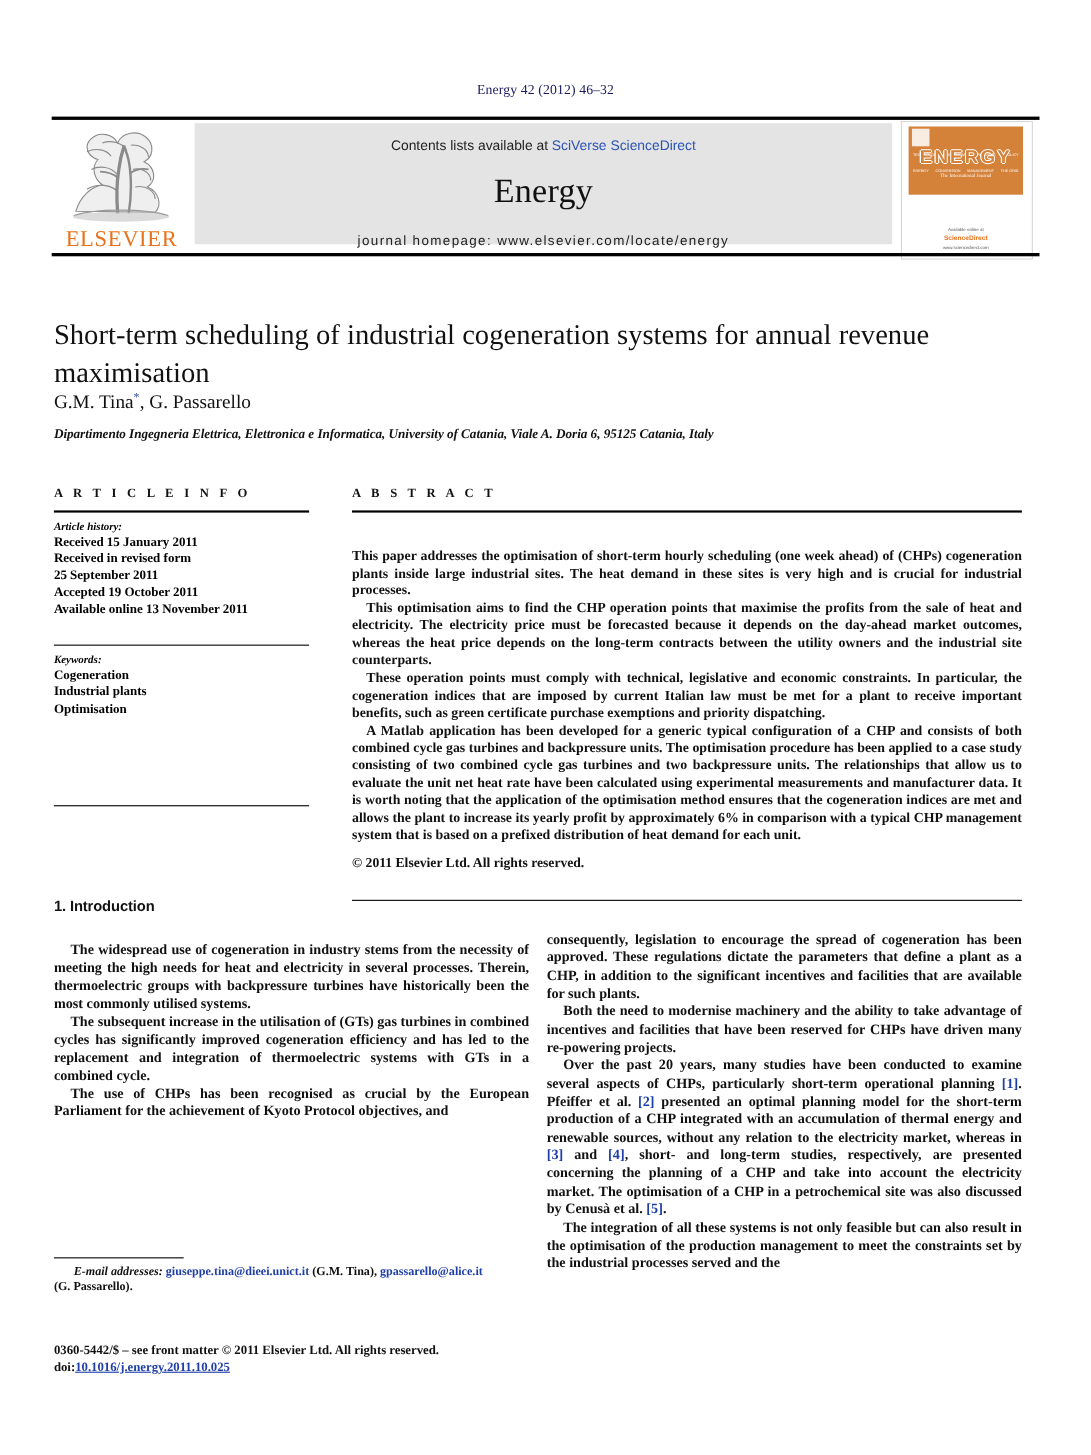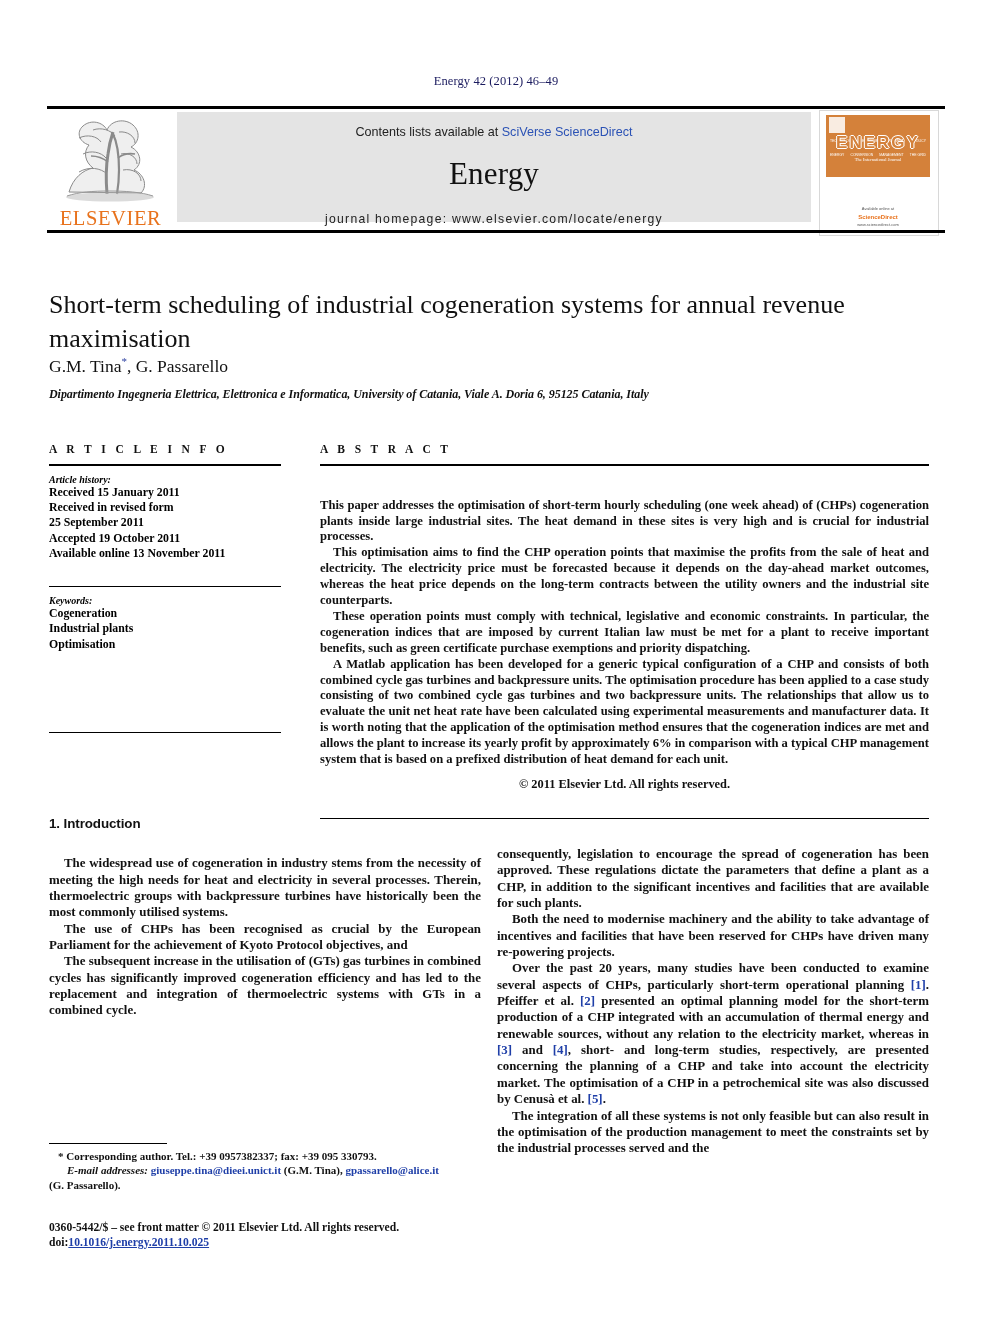--- a/index.html
+++ b/index.html
@@ -268,21 +268,21 @@
     line-height: 15.9px;
     text-align: justify;
     font-weight: bold;
     color: #111;
     margin-top: 32px;
   }
   .abs-body p { margin: 0; text-indent: 13px; }
   .abs-body p.first { text-indent: 0; }
   .copyright {
     margin-top: 9px;
-    text-align: center;
+    text-align: left;
     font-size: 12.4px;
     font-weight: bold;
   }
   .panel-rule-bottom {
     position: absolute;
     left: 271px;
     width: 609px;
     height: 1.4px;
     background: #000;
   }
@@ -349,21 +349,21 @@
     font-weight: bold;
     color: #111;
   }
   .doi-link { color: #1f3fa8; text-decoration: underline; }
 </style>
 </head>
 <body>
 
 <div class="page">
 
-  <div class="runhead">Energy 42 (2012) 46–49</div>
+  <div class="runhead">Energy 42 (2012) 46–32</div>
 
   <div class="masthead">
     <div class="rule-top"></div>
 
     <div class="logo-box">
       <svg class="tree-svg" width="123" height="98" viewBox="0 0 123 98">
         <g fill="none" stroke="#8a8a8a" stroke-width="1">
           <path d="M20 80 C24 66 34 58 44 56 C36 50 34 40 40 33 C30 30 27 20 34 14 C42 7 54 10 58 18 C62 8 76 6 84 13 C92 20 90 31 82 35 C92 40 94 52 85 58 C95 62 99 74 92 81 Z" fill="#efefef"></path>
           <path d="M30 26 C38 22 48 24 52 30"></path>
           <path d="M44 18 C52 15 62 18 66 24"></path>
@@ -468,36 +468,35 @@
     </div>
 
     <div class="panel-rule-left" style="top:289px"></div>
     <div class="panel-rule-bottom" style="top:375px"></div>
   </div>
 
   <div class="body-col left">
     <h2>1. Introduction</h2>
     <div class="gap"></div>
     <p>The widespread use of cogeneration in industry stems from the necessity of meeting the high needs for heat and electricity in several processes. Therein, thermoelectric groups with backpressure turbines have historically been the most commonly utilised systems.</p>
+    <p>The subsequent increase in the utilisation of (GTs) gas turbines in combined cycles has significantly improved cogeneration efficiency and has led to the replacement and integration of thermoelectric systems with GTs in a combined cycle.</p>
     <p>The use of CHPs has been recognised as crucial by the European Parliament for the achievement of Kyoto Protocol objectives, and</p>
-    <p>The subsequent increase in the utilisation of (GTs) gas turbines in combined cycles has significantly improved cogeneration efficiency and has led to the replacement and integration of thermoelectric systems with GTs in a combined cycle.</p>
   </div>
 
   <div class="body-col right">
     <p class="noindent">consequently, legislation to encourage the spread of cogeneration has been approved. These regulations dictate the parameters that define a plant as a CHP, in addition to the significant incentives and facilities that are available for such plants.</p>
     <p>Both the need to modernise machinery and the ability to take advantage of incentives and facilities that have been reserved for CHPs have driven many re-powering projects.</p>
     <p>
       <span>Over the past 20 years, many studies have been conducted to examine several aspects of CHPs, particularly short-term operational planning </span><span class="ref">[1]</span><span>. Pfeiffer et al. </span><span class="ref">[2]</span><span> presented an optimal planning model for the short-term production of a CHP integrated with an accumulation of thermal energy and renewable sources, without any relation to the electricity market, whereas in </span><span class="ref">[3]</span><span> and </span><span class="ref">[4]</span><span>, short- and long-term studies, respectively, are presented concerning the planning of a CHP and take into account the electricity market. The optimisation of a CHP in a petrochemical site was also discussed by Cenusà et al. </span><span class="ref">[5]</span><span>.</span>
     </p>
     <p>The integration of all these systems is not only feasible but can also result in the optimisation of the production management to meet the constraints set by the industrial processes served and the</p>
   </div>
 
   <div class="footnote">
     <div class="fn-rule"></div>
-    <div class="fn-line">* Corresponding author. Tel.: +39 0957382337; fax: +39 095 330793.</div>
     <div class="fn-line em">
       <em>E-mail addresses:</em>
       <span class="mail">giuseppe.tina@dieei.unict.it</span><span class="mail" style="color:#111"> (G.M. Tina), </span><span class="mail">gpassarello@alice.it</span>
     </div>
     <div>(G. Passarello).</div>
   </div>
 
   <div class="imprint">
     <div>0360-5442/$ – see front matter © 2011 Elsevier Ltd. All rights reserved.</div>
     <div><span>doi:</span><span class="doi-link">10.1016/j.energy.2011.10.025</span></div>

